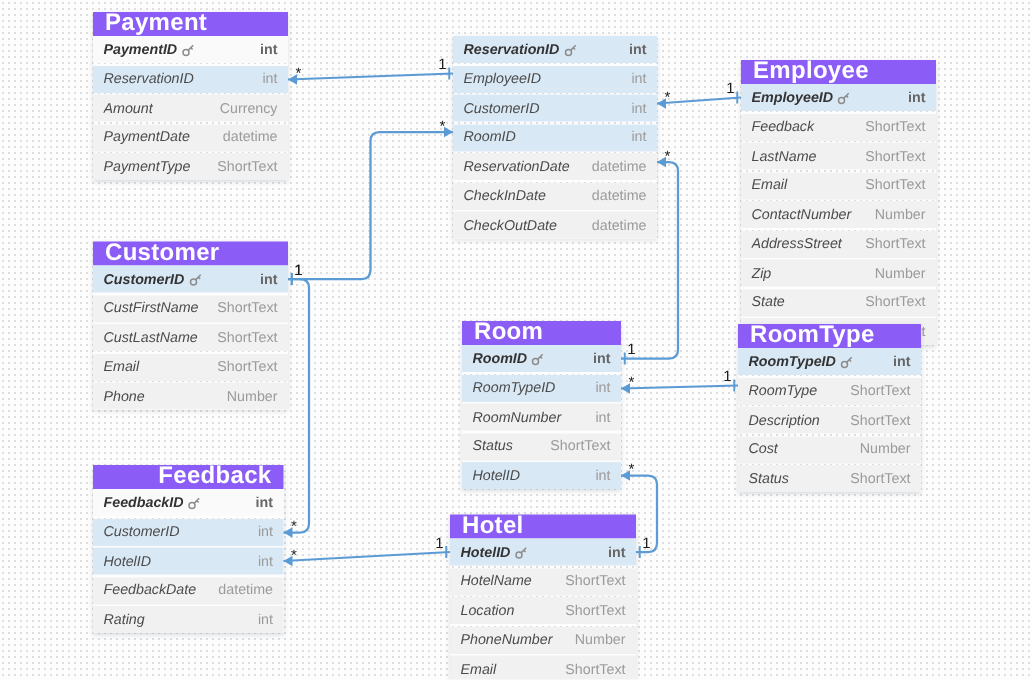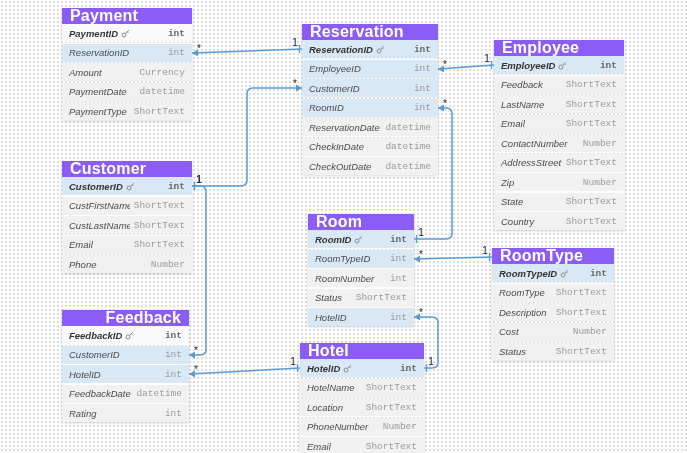--- a/index.html
+++ b/index.html
@@ -20,34 +20,34 @@
     height:16px;line-height:16px;background:#8b5cf6;color:#ffffff;
     font-weight:bold;font-size:16px;padding:0 8px;letter-spacing:.2px;
     white-space:nowrap;overflow:hidden;
   }
   .tbody{display:flex;flex-direction:column;row-gap:1.5px;}
   .trow{
     height:18px;flex:0 0 18px;display:flex;align-items:center;
     padding:0 7px;background:#f1f1f1;color:#4b4b4b;
   }
   .trow .fname{flex:1 1 auto;display:flex;align-items:center;gap:3px;white-space:nowrap;overflow:hidden;font-style:italic;}
-  .trow .ftype{color:#9b9b9b;white-space:nowrap;padding-left:4px;font-family:Liberation Mono, monospace;}
+  .trow .ftype{color:#9b9b9b;white-space:nowrap;padding-left:4px;}
   .trow.hl{background:#d9e8f5;}
   .trow.pk{background:#fafafa;font-weight:bold;color:#333;}
   .trow.pk .ftype{color:#666;}
   .trow.pk.hl{background:#d9e8f5;}
   
   #t-payment{left:62px;top:8px;width:130px;}
   #t-customer{left:62px;top:161px;width:130px;}
   #t-feedback{left:62px;top:310px;width:127px;text-align:right;}
   #t-reservation{left:302px;top:24px;width:136px;}
   #t-room{left:308px;top:214px;width:106px;}
   #t-hotel{left:300px;top:343px;width:124px;}
   #t-employee{left:494px;top:40px;width:130px;}
-  #t-roomtype{left:492px;top:248px;width:122px;}
+  #t-roomtype{left:492px;top:216px;width:122px;}
 </style>
 </head>
 <body>
 
 <div id="canvas">
   <svg id="wires" width="687" height="453">
       <path d="M192 53 L302 49" fill="none" stroke="#5b9bd5" stroke-width="1.5"></path>
       <polygon points="192,53 198,49.5 198,56.5" fill="#5b9bd5"></polygon>
       <text x="199" y="52" text-anchor="middle" font-size="10" fill="#1d1d1d">*</text>
       <line x1="299.5" x2="299.5" y1="45" y2="53" stroke="#5b9bd5" stroke-width="1.3"></line>
@@ -112,21 +112,20 @@
           <span class="ftype">datetime</span>
         </div>
         <div class="trow">
           <span class="fname">PaymentType</span>
           <span class="ftype">ShortText</span>
         </div>
       </div>
   </div>
 
   <div class="table" id="t-reservation">
-    <div class="thead">Reservation</div>
     <div class="tbody">
         <div class="trow pk hl">
           <span class="fname">ReservationID<svg width="9" height="9" viewBox="0 0 9 9">
               <circle cx="3" cy="6" r="2" fill="none" stroke="#8c8c8c" stroke-width="1"></circle>
               <path d="M4.4 4.6 L7.8 1.2 M6.2 2.8 L7.4 4" stroke="#8c8c8c" stroke-width="1" fill="none"></path>
             </svg></span>
           <span class="ftype">int</span>
         </div>
         <div class="trow hl">
           <span class="fname">EmployeeID</span>

